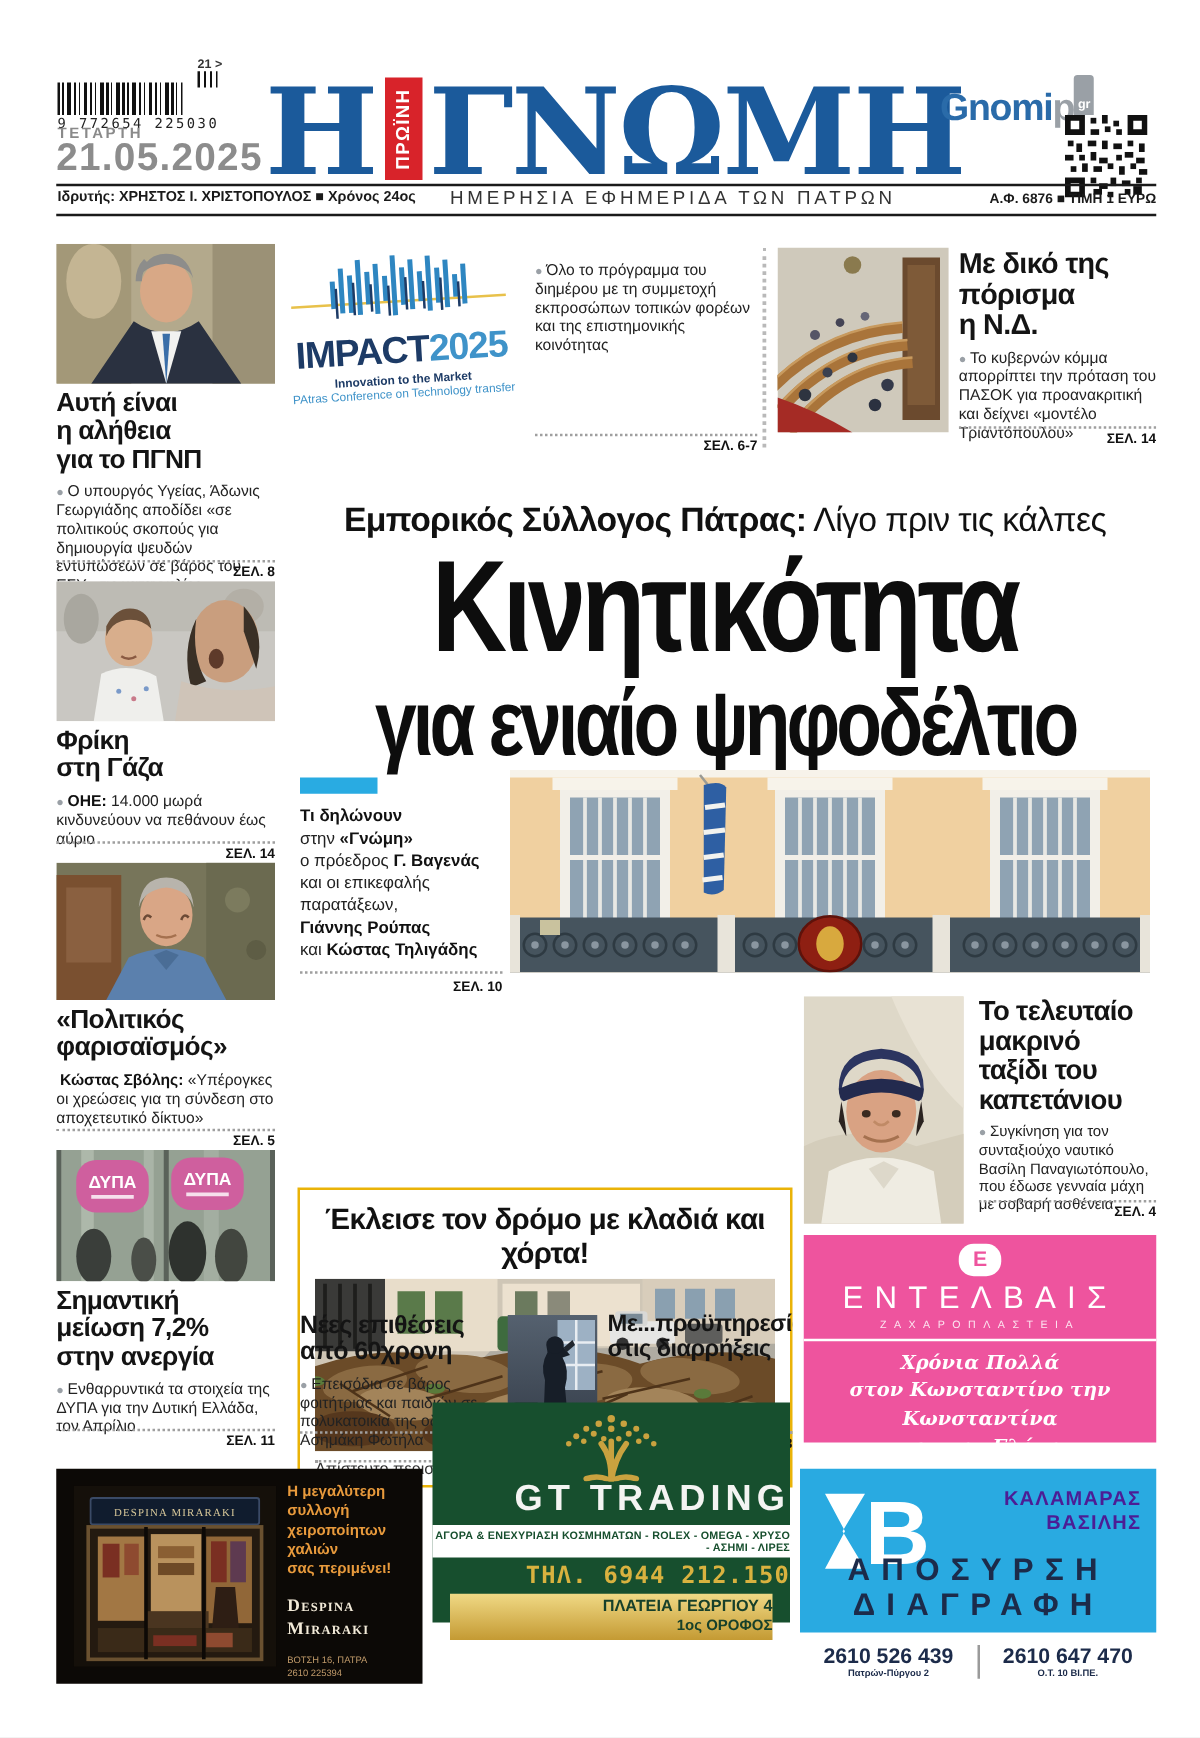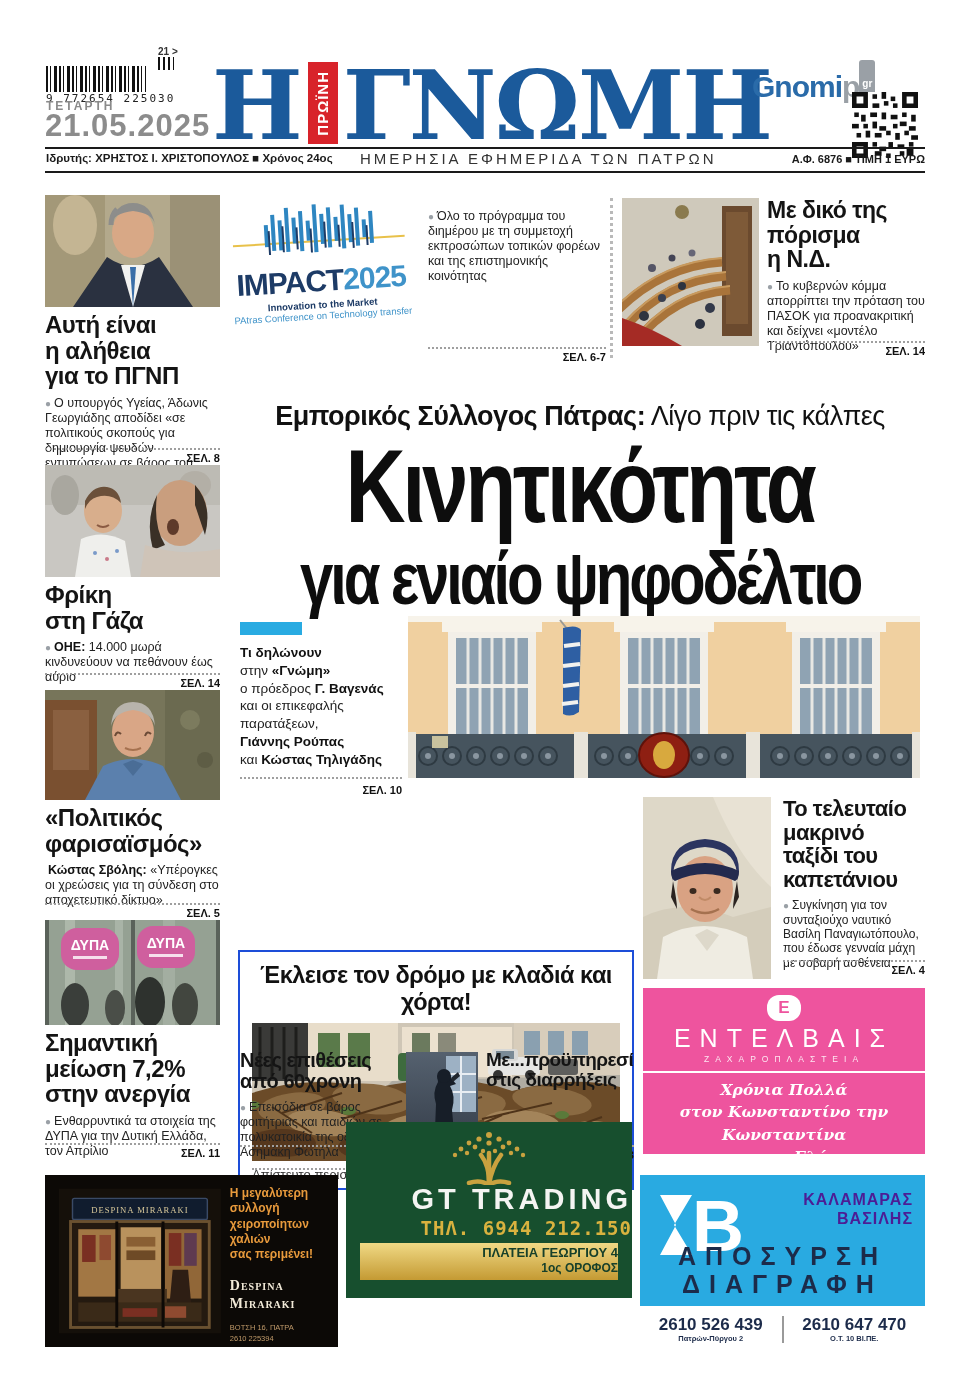--- a/index.html
+++ b/index.html
@@ -25,21 +25,21 @@
   .subtitle{font-size:15px;color:#333;letter-spacing:3px;}
   .price{font-size:11px;font-weight:bold;color:#1a1a1a;}
   
   .t-title{font-weight:bold;color:#141414;line-height:1.07;letter-spacing:-.5px;}
   .t-body{font-size:12.5px;line-height:1.2;color:#222;margin-top:7px;}
   .t-body b{color:#111;}
   .bl{color:#9aa0a6;font-size:10px;margin-right:3px;}
   .sep{border-top:2px dotted #9f9f9f;margin-top:8px;}
   .pg{font-size:11px;font-weight:bold;color:#111;text-align:right;margin-top:2px;}
   .lc-story{position:relative;width:175px;overflow:hidden;}
-  .lc-story .t-title{font-size:24px;margin-top:5px;}
+  .lc-story .t-title{font-size:21px;margin-top:5px;}
   .lc-story .sep,.md .sep{position:absolute;bottom:15px;left:0;right:0;}
   .lc-story .pg,.md .pg{position:absolute;bottom:1px;right:0;}
   .md{position:absolute;overflow:hidden;}
   .md .t-title{font-size:23px;}
   photo,svg{display:block;}
   
   .impact-card{transform:rotate(-3.5deg);transform-origin:center;text-align:center;}
   .imp-name{font-size:30px;font-weight:bold;letter-spacing:-1px;color:#1d3b66;line-height:1;}
   .imp-name .yr{color:#3f93c9;}
   .imp-l1{font-size:9.5px;font-weight:bold;color:#1d3b66;margin-top:3px;}
@@ -47,21 +47,21 @@
   .vdots{border-left:3px dotted #b9b9b9;}
   
   .kicker{font-size:27px;color:#111;text-align:center;letter-spacing:-.5px;}
   .bigline{text-align:center;font-weight:800;color:#0d0d0d;line-height:1;}
   .bigline>span{display:inline-block;transform:scaleX(.8);letter-spacing:-4px;}
   .info{font-size:13.5px;color:#222;line-height:1.32;position:relative;}
   .cyan-bar{width:62px;height:13px;background:#29abe2;margin-bottom:9px;}
   .info b{color:#111;}
   .info .pg{margin-top:4px;}
   
-  .road-box{border:2px solid #1d4ed8;background:#fff;padding:10px 12px 6px;box-sizing:border-box;position:relative;}
+  .road-box{border:2px solid #eab308;background:#fff;padding:10px 12px 6px;box-sizing:border-box;position:relative;}
   .road-title{font-size:23.5px;font-weight:bold;text-align:center;letter-spacing:-.5px;color:#111;}
   .road-caption{font-size:13px;color:#333;margin-top:6px;}
   
   .pink-ad{background:#ee549e;color:#fff;text-align:center;padding-top:7px;box-sizing:border-box;}
   .ent-logo{width:34px;height:26px;background:#fff;border-radius:12px;margin:0 auto;color:#ee549e;font-weight:bold;font-size:17px;line-height:26px;}
   .ent-name{font-size:25px;letter-spacing:9px;margin-top:3px;font-weight:400;}
   .ent-sub{font-size:8.5px;letter-spacing:6px;opacity:.85;margin-top:1px;}
   .ent-line{border-top:2px solid #fff;margin:7px 0 6px;}
   .ent-msg{font-style:italic;font-weight:bold;font-size:15.5px;line-height:1.45;font-family:"DejaVu Serif",serif;}
   
@@ -669,20 +669,21 @@
       </g>
       <g stroke="#c9a23f" stroke-width="4.5" fill="none" stroke-linecap="round">
         <path d="M48,58 C48,44 46,36 40,28"></path>
         <path d="M48,58 C50,44 54,36 60,28"></path>
         <path d="M48,56 C48,44 48,36 48,26"></path>
         <path d="M48,58 C42,54 34,54 28,56"></path>
         <path d="M48,58 C54,54 62,54 68,56"></path>
       </g>
     </svg>
     <div class="gt-name">GT TRADING</div>
+    <div class="gt-strip">ΑΓΟΡΑ &amp; ΕΝΕΧΥΡΙΑΣΗ ΚΟΣΜΗΜΑΤΩΝ - ROLEX - OMEGA - ΧΡΥΣΟ - ΑΣΗΜΙ - ΛΙΡΕΣ</div>
     <div class="gt-phone">ΤΗΛ. 6944 212.150</div>
     <div class="gt-addr"><span>ΠΛΑΤΕΙΑ ΓΕΩΡΓΙΟΥ 4</span><br><span class="fl">1ος ΟΡΟΦΟΣ</span></div>
   </div>
 
   <div class="abs ad-kal" style="left:640px;top:1175px;width:285px;height:178px;">
     <div class="kal-blue">
       <svg class="abs" style="left:18px;top:14px;" width="92" height="72" viewBox="0 0 92 72">
         <polygon points="2,6 34,6 16,36 34,66 2,66 18,36" fill="#fff"></polygon>
         <text x="34" y="62" font-size="72" font-weight="bold" fill="#fff" font-family="Liberation Sans,sans-serif">B</text>
       </svg>

